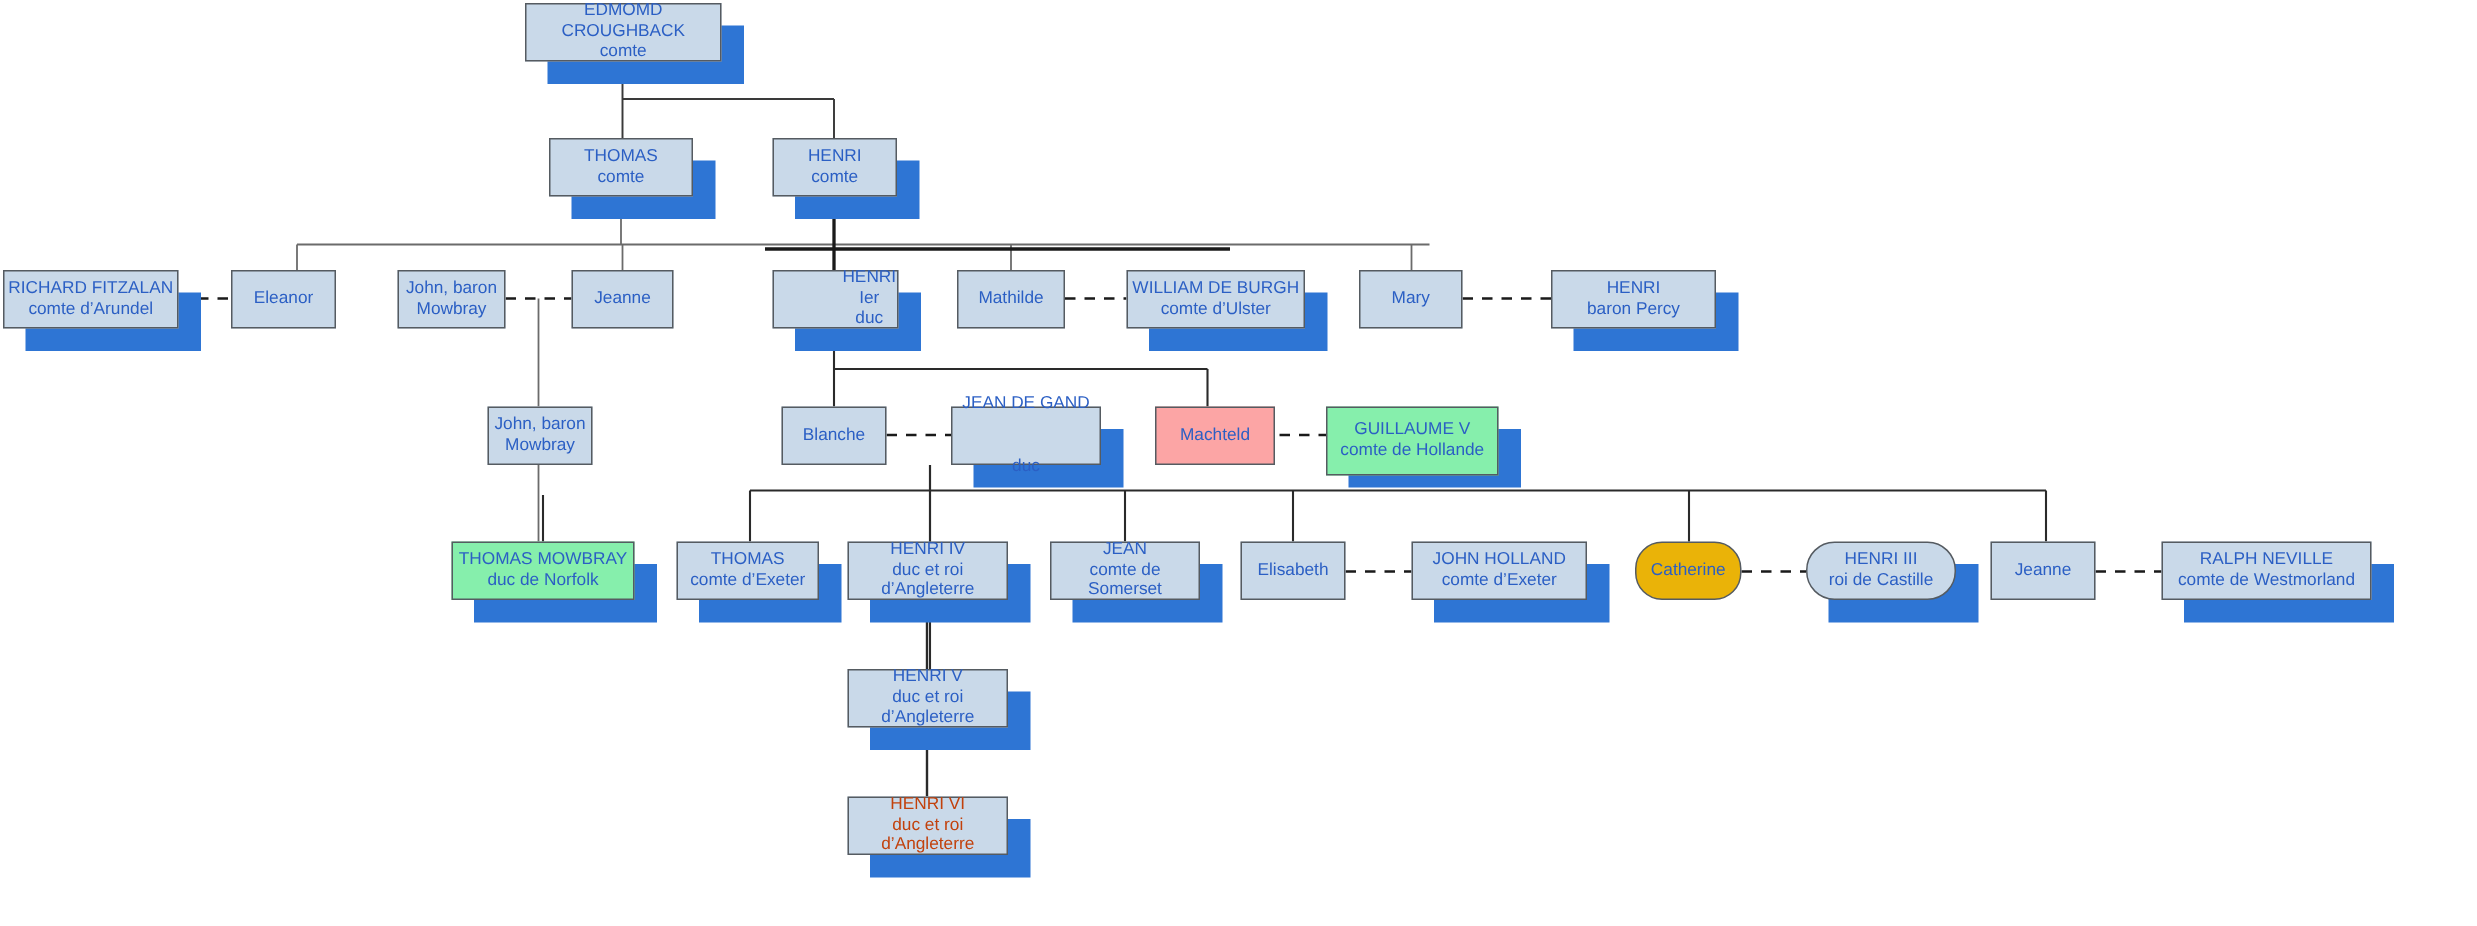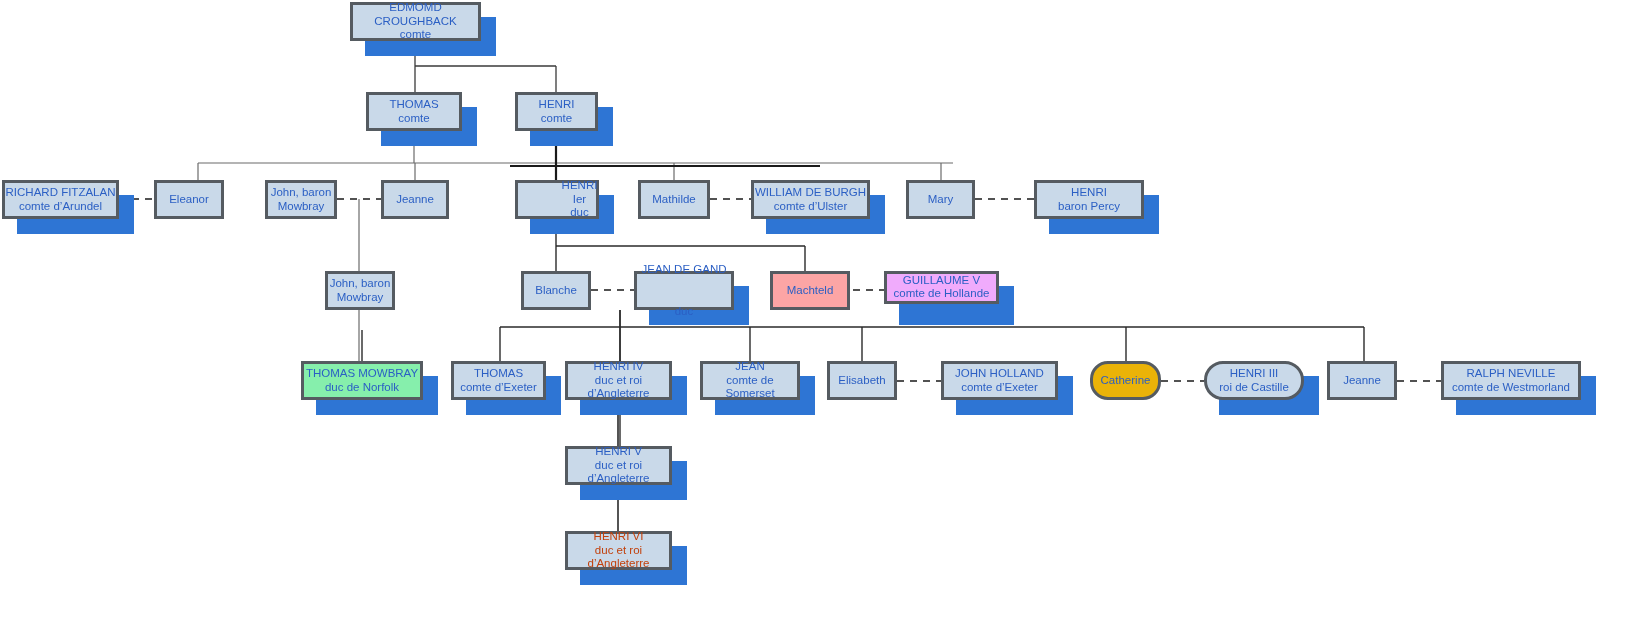--- a/index.html
+++ b/index.html
@@ -1,20 +1,20 @@
 <!DOCTYPE html>
 <html><head>
 <meta charset="utf-8">
 <style>
   html,body{margin:0;padding:0;background:#ffffff;}
   body{font-family:"Liberation Sans","DejaVu Sans",sans-serif;}
   #stage{position:relative;width:1651px;height:617px;overflow:hidden;background:#fff;}
   #edges{position:absolute;left:0;top:0;width:1651px;height:617px;}
   .node{position:absolute;box-sizing:border-box;
-        background:#c9d9e9;border:3px solid #7f1d1d;
+        background:#c9d9e9;border:1px solid #7f1d1d;
         color:#2b5fc4;display:flex;flex-direction:column;
         align-items:center;justify-content:center;
         text-align:center;line-height:1.18;z-index:5;}
   .node .l1{font-size:11.5px;}
   .node .l2{font-size:11.5px;}
   .shadow{position:absolute;background:#2e75d4;z-index:2;}
 </style>
 </head>
 <body>
 
@@ -148,21 +148,21 @@
       </div>
       <div class="shadow" style="left: 649px; top: 286px; width: 100px; height: 39px; background: rgb(46, 117, 212);"></div>
       <div class="node" style="left: 634px; top: 271px; width: 100px; height: 39px; background: rgb(201, 217, 233); border-color: rgb(85, 91, 97); color: rgb(43, 95, 196); gap: 28px;">
         <div class="l1">JEAN DE GAND</div>
         <div class="l2">duc</div>
       </div>
       <div class="node" style="left: 770px; top: 271px; width: 80px; height: 39px; background: #fca5a5; border-color: rgb(85, 91, 97); color: rgb(43, 95, 196);">
         <div class="l1">Machteld</div>
       </div>
       <div class="shadow" style="left: 899px; top: 286px; width: 115px; height: 39px; background: rgb(46, 117, 212);"></div>
-      <div class="node" style="left: 884px; top: 271px; width: 115px; height: 33px; background: #f0abfc; border-color: rgb(85, 91, 97); color: rgb(43, 95, 196); justify-content: flex-end;">
+      <div class="node" style="left: 884px; top: 271px; width: 115px; height: 46px; background: #86efac; border-color: rgb(85, 91, 97); color: rgb(43, 95, 196);">
         <div class="l1">GUILLAUME V</div>
         <div class="l2">comte de Hollande</div>
       </div>
       <div class="shadow" style="left: 316px; top: 376px; width: 122px; height: 39px; background: rgb(46, 117, 212);"></div>
       <div class="node" style="left: 301px; top: 361px; width: 122px; height: 39px; background: #86efac; border-color: rgb(85, 91, 97); color: rgb(43, 95, 196);">
         <div class="l1">THOMAS MOWBRAY</div>
         <div class="l2">duc de Norfolk</div>
       </div>
       <div class="shadow" style="left: 466px; top: 376px; width: 95px; height: 39px; background: rgb(46, 117, 212);"></div>
       <div class="node" style="left: 451px; top: 361px; width: 95px; height: 39px; background: rgb(201, 217, 233); border-color: rgb(85, 91, 97); color: rgb(43, 95, 196);">

